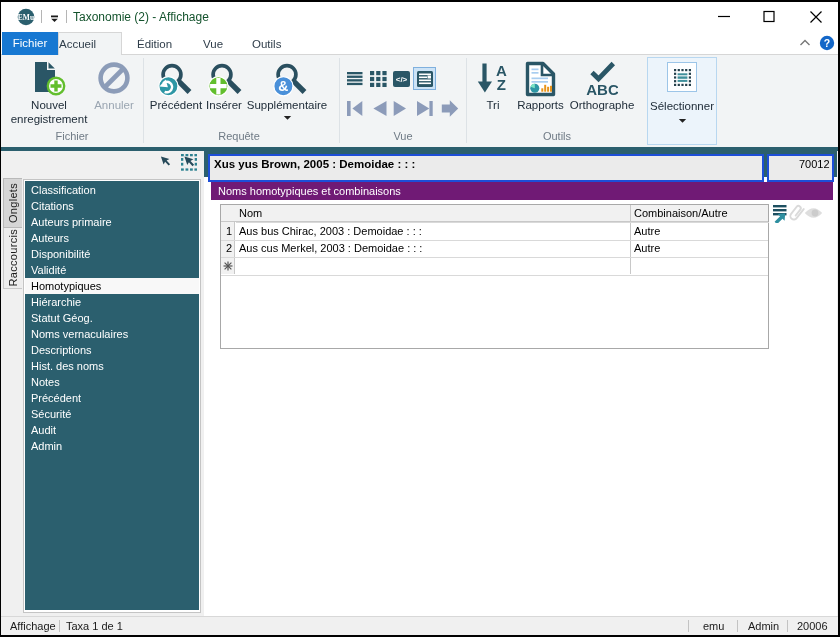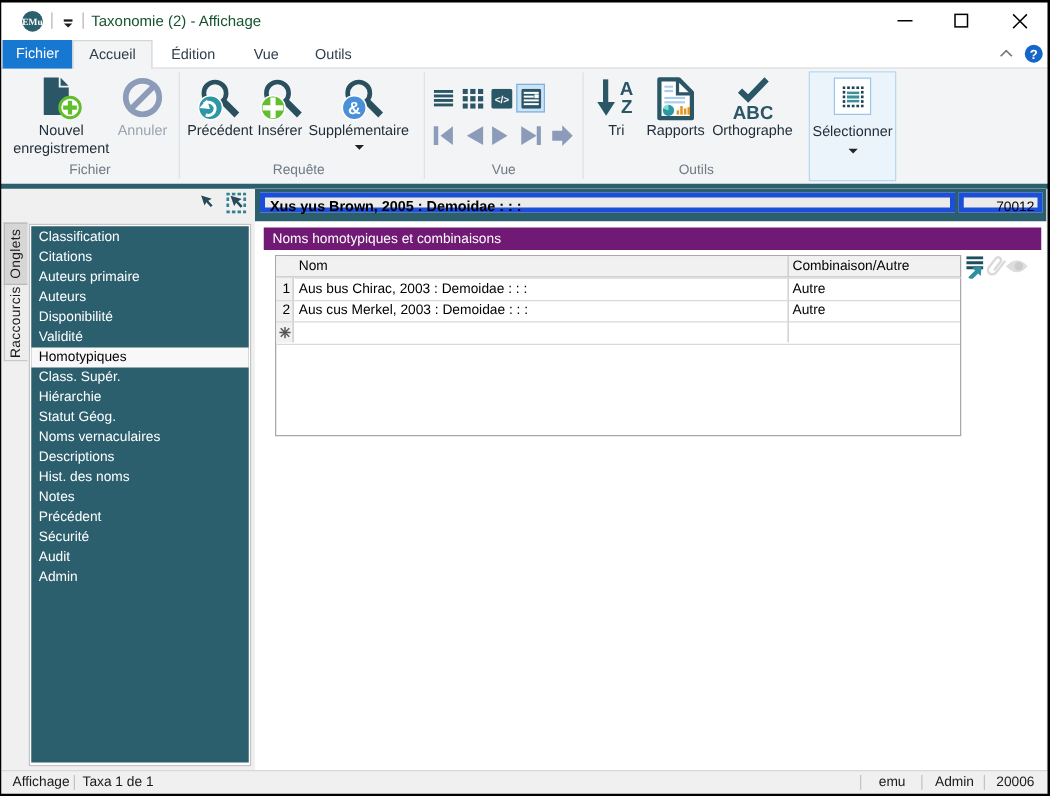--- a/index.html
+++ b/index.html
@@ -16,21 +16,21 @@
   #tabrow { left:1px; top:32px; width:837px; height:23px; background:#fff; border-bottom:1px solid #d6d6d6; }
   #ribbon { left:1px; top:55px; width:837px; height:92px; background:#f2f4f5; }
   #tealbar { left:0px; top:147px; width:840px; height:4px; background:#2b5f6e; }
   .ribsep { top:58px; width:1px; height:85px; background:#dde2e6; }
   .gl { top:130px; font-size:11px; color:#6f7a85; text-align:center; }
   .cap { font-size:11.5px; color:#212e3a; text-align:center; line-height:14px; }
   .tabtxt { top:38px; font-size:11.5px; color:#2f3d4a; }
   
   #mainp { left:204px; top:151px; width:633px; height:465px; background:#fff; }
   #strip { left:204px; top:151px; width:633px; height:26px; background:#2b5f6e; }
-  .hbox { top:154px; height:16px; background:#ebebeb; border:4px solid #1d4ed8; }
+  .hbox { top:154px; height:28px; background:#ebebeb; border:2px solid #1d4ed8; }
   #graybar { left:211px; top:182px; width:622px; height:18px; background:#701a75; color:#fff; font-size:11px; line-height:18px; padding-left:7px; }
   
   #sidebox { left:23px; top:179px; width:178px; height:434px; background:#fff; border:1px solid #c4c4c4; }
   #sidelist { left:25px; top:181px; width:174px; height:429px; background:#2b5f6e; }
   .si { height:16px; line-height:16px; padding-left:6px; font-size:11px; color:#fff; white-space:nowrap; }
   .si.sel { background:#f8f8f8; color:#000; }
   
   .vtab { left:3px; width:19px; color:#1a1a1a; font-size:11px; display:flex; align-items:center; justify-content:center; }
   .vtab span { writing-mode:vertical-rl; transform:rotate(180deg); white-space:nowrap; letter-spacing:0.3px; }
   
@@ -62,21 +62,21 @@
     </svg>
   <svg class="abs" style="left:762px;top:8px" width="14" height="16" viewBox="0 0 14 16">
       <rect x="2" y="3.5" width="10" height="10" fill="none" stroke="#000" stroke-width="1.2"></rect>
     </svg>
   <svg class="abs" style="left:808px;top:8px" width="16" height="16" viewBox="0 0 16 16">
       <path d="M2.5,3.5 L13.5,14.5 M13.5,3.5 L2.5,14.5" stroke="#000" stroke-width="1.2"></path>
     </svg>
 
   <div class="abs" id="tabrow"></div>
   <div class="abs" style="left:2px;top:32px;width:56px;height:23px;background:#1778d2;color:#fff;font-size:11.5px;text-align:center;line-height:23px">Fichier</div>
-  <div class="abs" style="left:58px;top:32px;width:64px;height:24px;background:#f2f4f5;border:1px solid #d6d6d6;border-bottom:none;color:#2f3d4a;font-size:11.5px;text-align:center;line-height:22px">Accueil</div>
+  <div class="abs" style="left:58px;top:32px;width:64px;height:24px;background:#f2f4f5;border:1px solid #d6d6d6;border-bottom:none;color:#2f3d4a;font-size:11.5px;line-height:22px">Accueil</div>
   <div class="abs tabtxt" style="left:137px">Édition</div>
   <div class="abs tabtxt" style="left:203px">Vue</div>
   <div class="abs tabtxt" style="left:252px">Outils</div>
   <svg class="abs" style="left:799px;top:39px" width="12" height="8" viewBox="0 0 12 8">
       <path d="M1.5,6 L6,1.5 L10.5,6" fill="none" stroke="#777" stroke-width="1.4"></path>
     </svg>
   <svg class="abs" style="left:819px;top:35px" width="16" height="16" viewBox="0 0 16 16">
     <circle cx="8" cy="8" r="7.2" fill="#1467c8"></circle>
     <text x="8" y="12" font-size="10.5" fill="#fff" text-anchor="middle" font-weight="bold">?</text>
   </svg>
@@ -310,21 +310,20 @@
 
   <div class="abs" id="sidebox"></div>
   <div class="abs" id="sidelist">
     <div class="si" style="margin-top:1px">Classification</div>
     <div class="si">Citations</div>
     <div class="si">Auteurs primaire</div>
     <div class="si">Auteurs</div>
     <div class="si">Disponibilité</div>
     <div class="si">Validité</div>
     <div class="si sel">Homotypiques</div>
-    <div class="si">Class. Supér.</div>
     <div class="si">Hiérarchie</div>
     <div class="si">Statut Géog.</div>
     <div class="si">Noms vernaculaires</div>
     <div class="si">Descriptions</div>
     <div class="si">Hist. des noms</div>
     <div class="si">Notes</div>
     <div class="si">Précédent</div>
     <div class="si">Sécurité</div>
     <div class="si">Audit</div>
     <div class="si">Admin</div>

